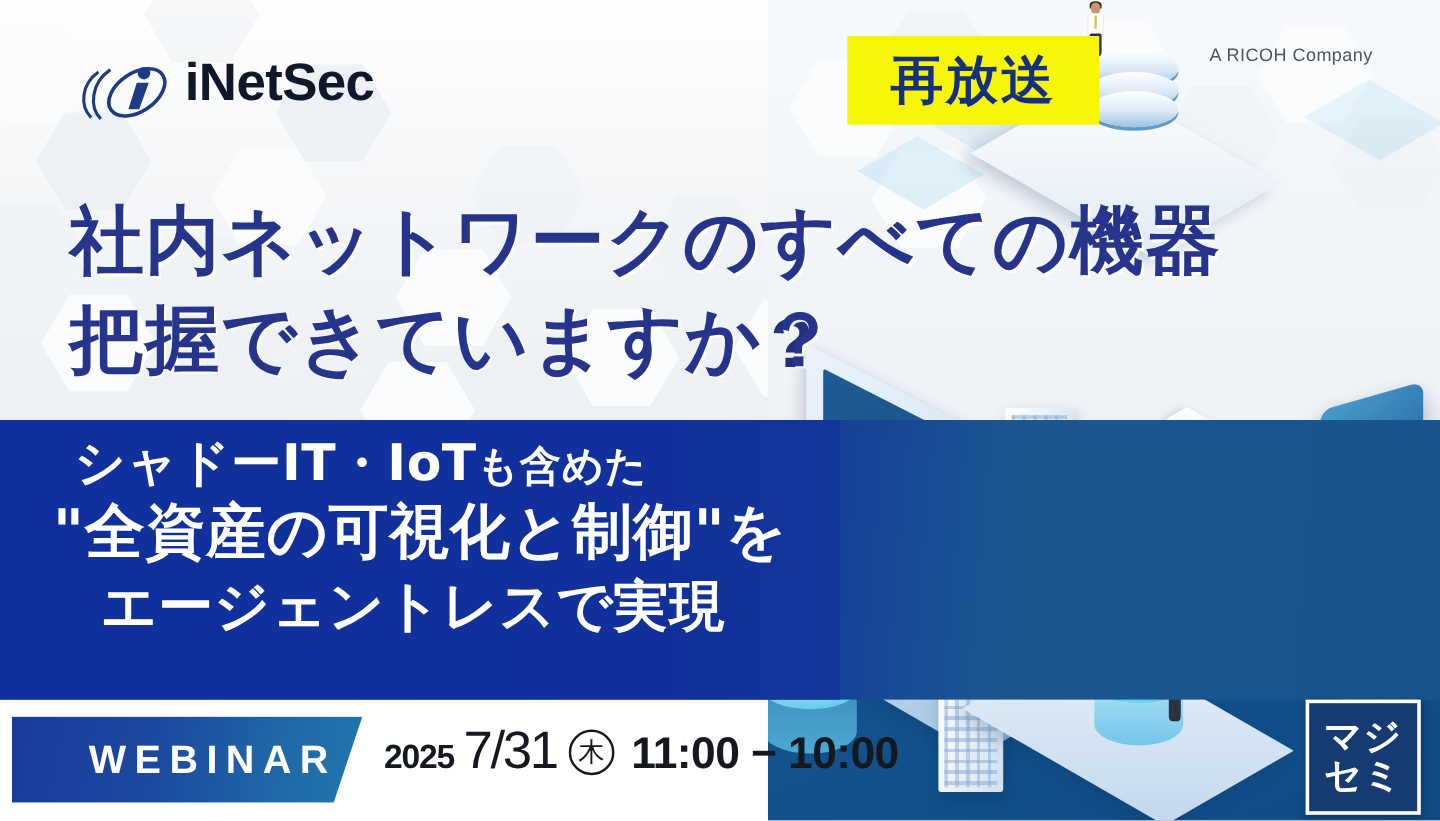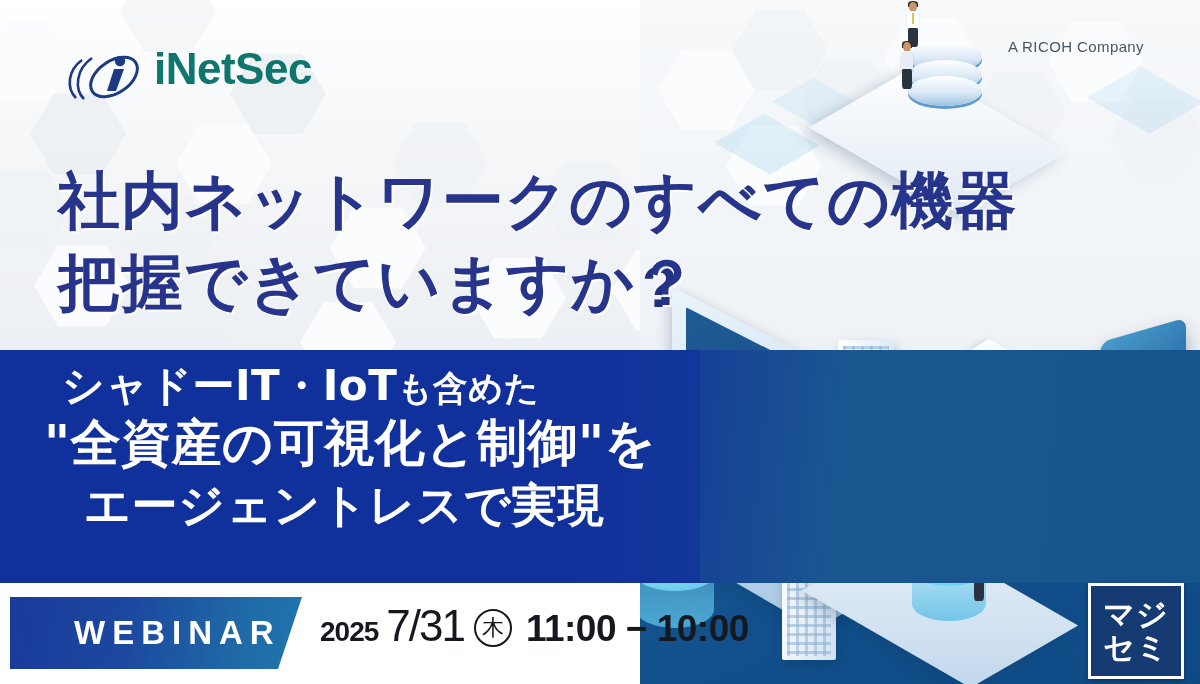--- a/index.html
+++ b/index.html
@@ -181,21 +181,21 @@
     transform:rotate(45deg) skew(-15deg,-15deg);
   }
 
   
   .logo-inetsec {
     position:absolute; left:62px; top:42px; width:300px; height:62px;
   }
   .logo-inetsec .swoosh { position:absolute; left:0; top:10px; width:92px; height:50px; }
   .logo-inetsec .word {
     position:absolute; left:92px; top:2px;
-    font-size:44px; font-weight:700; color:#0f766e; letter-spacing:-.5px;
+    font-size:44px; font-weight:700; color:#0f172a; letter-spacing:-.5px;
     font-family:"Liberation Sans",sans-serif;
   }
 
   .badge-rerun {
     position:absolute; left:706px; top:30px; width:210px; height:74px;
     background:#f7f508;
     display:flex; align-items:center; justify-content:center;
   }
   .badge-rerun span {
     font-size:44px; font-weight:700; color:#15307e; letter-spacing:2px;
@@ -461,20 +461,23 @@
       </g>
       <g fill="#1d3a84">
         <ellipse cx="52" cy="25" rx="26" ry="16" transform="rotate(-34 52 25)" fill="none" stroke="#1d3a84" stroke-width="3"></ellipse>
         <circle cx="58" cy="9" r="5.2"></circle>
         <path d="M52 17 l10 0 -8 22 -9 0 z"></path>
       </g>
     </svg>
     <div class="word">iNetSec</div>
   </div>
 
+  <div class="badge-rerun">
+    <span>再放送</span>
+  </div>
 
   <div class="logo-pfu">
     <div class="ricoh">A RICOH Company</div>
   </div>
 
   <div class="headline">
     <div class="ln">社内ネットワークのすべての機器</div>
     <div class="ln">把握できていますか？</div>
   </div>
 

